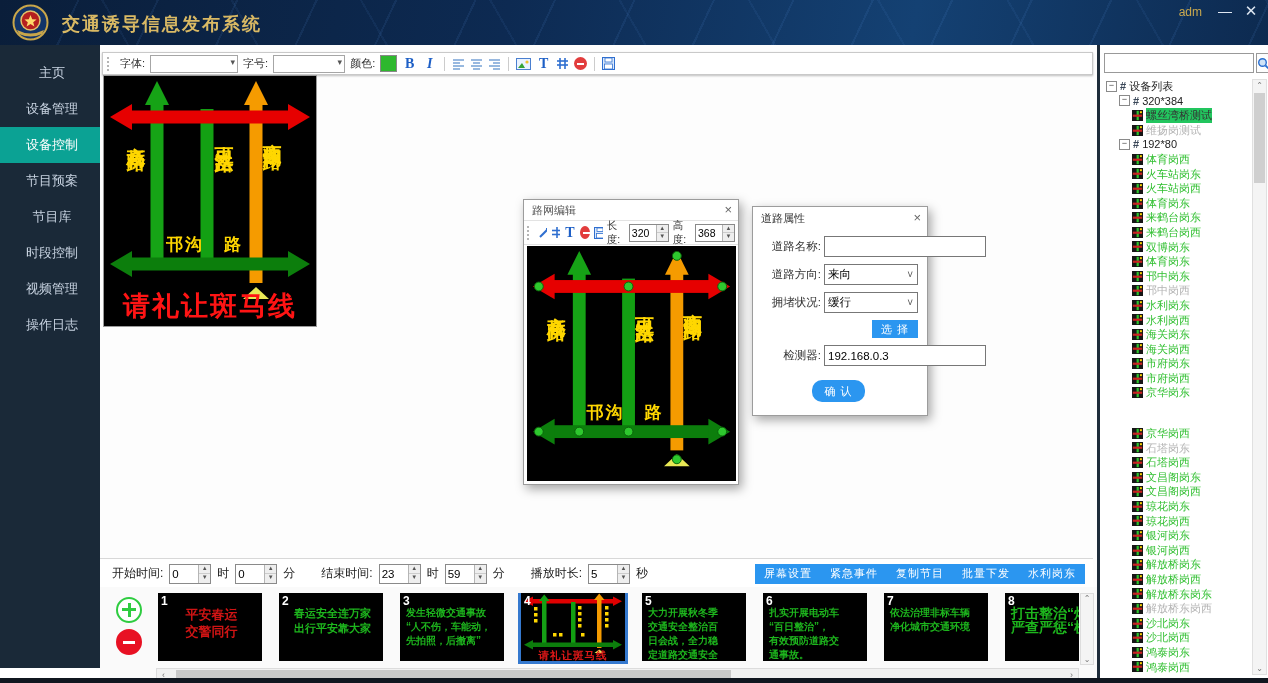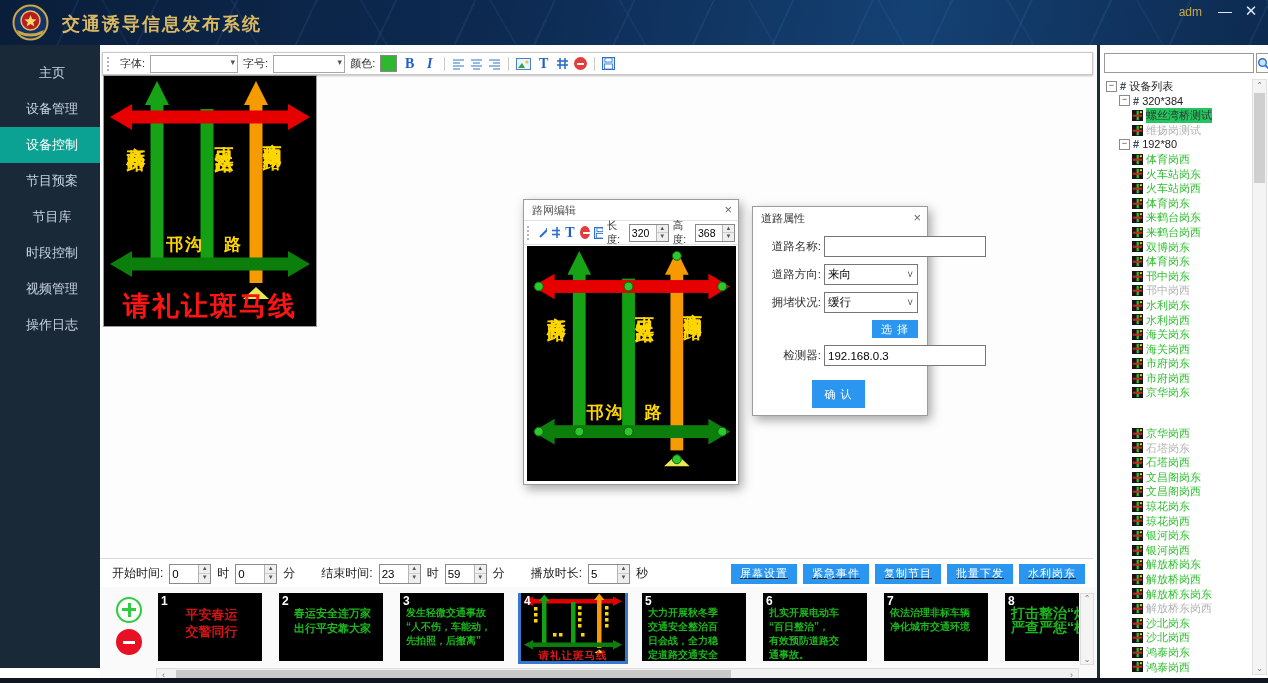--- a/index.html
+++ b/index.html
@@ -68,28 +68,28 @@
   .prow label{width:62px;text-align:right;font-size:11.5px;color:#333;margin-right:3px;flex:none;}
   .pinput{flex:1;height:19px;border:1px solid #777;font-size:11.5px;padding:0 3px;outline:none;font-family:inherit;}
   .psel{flex:1;height:19px;border:1px solid #777;font-size:11.5px;position:relative;line-height:19px;
     padding-left:3px;background:#fff;}
   .psel::after{content:"˅";position:absolute;right:4px;top:0;color:#555;font-size:10px;}
   .blue-btn{background:#2b96f0;color:#fff;border:none;font-size:11px;height:20px;padding:0 9px;
     font-family:inherit;letter-spacing:1px;cursor:default;}
   .prow.right{justify-content:flex-end;}
   .prow.center{justify-content:center;margin-top:14px;}
   .btn-select{height:18px;}
-  .btn-confirm{height:28px;padding:0 12px;}
+  .btn-confirm{height:22px;padding:0 12px;border-radius:10px;}
   
   .controls{position:absolute;left:0;right:4px;top:513px;height:29px;border-top:1px solid #d8d8d8;
     border-bottom:1px solid #d8d8d8;background:#fff;display:flex;align-items:center;gap:6px;
     padding-left:12px;font-size:12px;color:#222;}
   .controls .gap{width:14px;} .controls .spin{height:18px;}
   .controls .spin input{width:24px;font-size:11.5px;}
-  #action-buttons{margin-left:auto;display:flex;gap:6px;padding-right:8px;text-decoration:underline;}
+  #action-buttons{margin-left:auto;display:flex;gap:0;padding-right:8px;}
   
   .strip{position:absolute;left:0;right:0;top:542px;bottom:5px;background:#fafafa;}
   .circle-btn{position:absolute;left:16px;width:22px;height:22px;border-radius:50%;}
   .plus-btn{top:10px;border:2px solid #2ecc40;background:#fff;}
   .plus-btn::before{content:"";position:absolute;left:4px;top:9px;width:14px;height:3px;background:#2ecc40;}
   .plus-btn::after{content:"";position:absolute;left:9.5px;top:4px;width:3px;height:14px;background:#2ecc40;}
   .minus-btn{top:42px;border:2px solid #e81123;background:#e81123;}
   .minus-btn::before{content:"";position:absolute;left:5px;top:10px;width:12px;height:3px;background:#fff;}
   #program-strip{position:absolute;left:58px;top:6px;right:18px;height:72px;display:flex;overflow:hidden;}
   .thumb{width:104px;height:68px;background:#000;position:relative;margin-right:17px;flex:none;overflow:hidden;}

